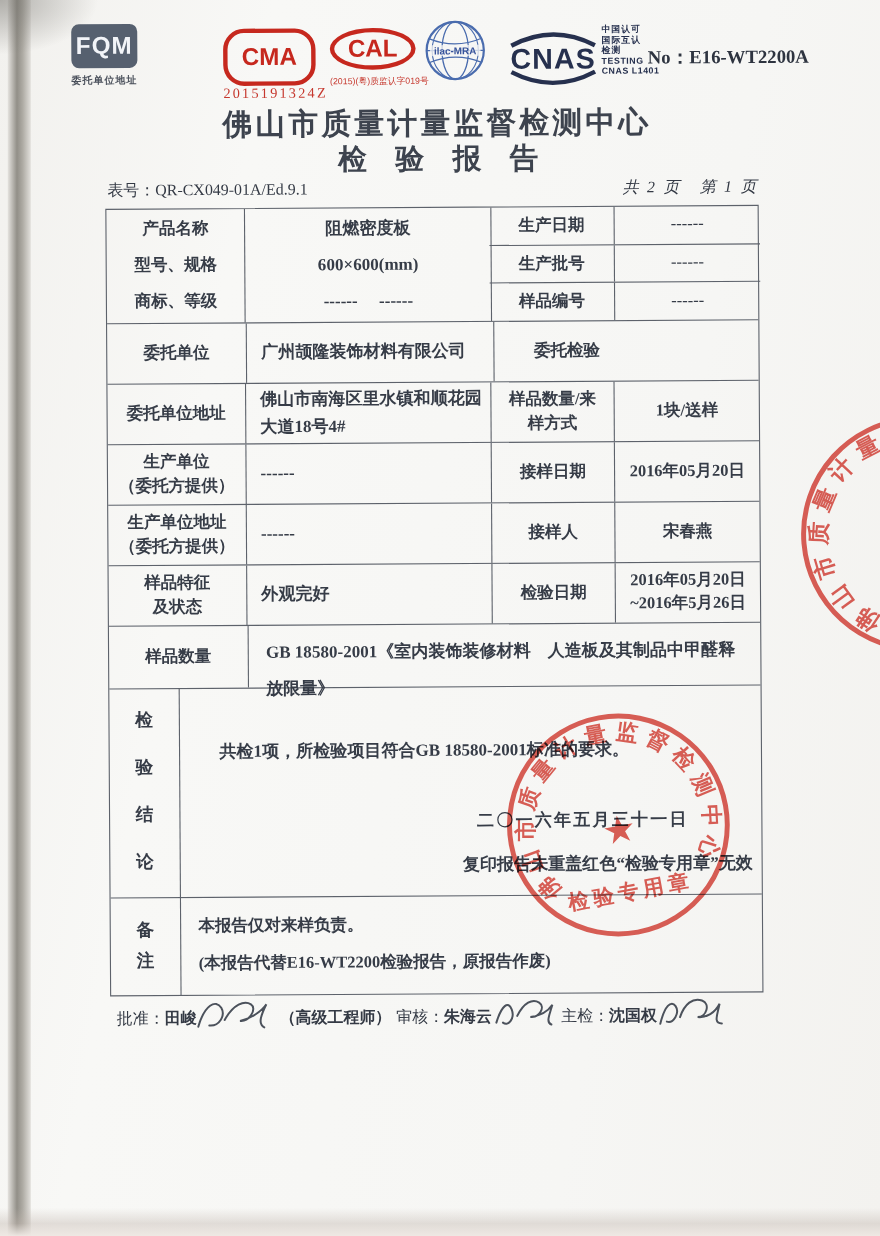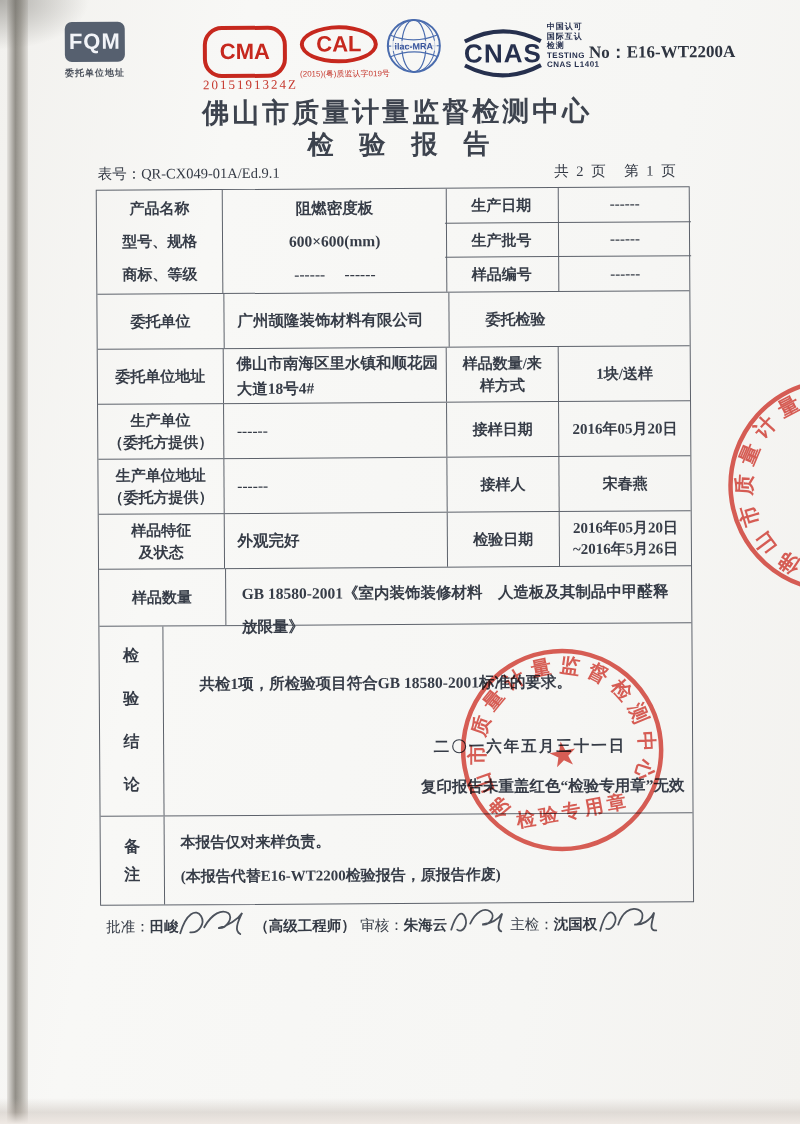--- a/index.html
+++ b/index.html
@@ -35,21 +35,21 @@
                font:600 8px/9.5px "Liberation Sans",sans-serif; letter-spacing:1px; }
   .cnas-info .b { font-weight:700; letter-spacing:.5px; }
   .report-no { position:absolute; left:592px; top:44px; font:700 17px/20px "Liberation Serif",serif; color:#2e3440; white-space:nowrap; }
 
   
   .t-org { position:absolute; left:0; top:96px; width:100%; text-align:center;
            font:700 27px/32px "Liberation Serif",serif; color:#3d434e; letter-spacing:3px; }
   .t-doc { position:absolute; left:14px; top:129px; width:100%; text-align:center;
            font:700 26px/32px "Liberation Serif",serif; color:#3d434e; letter-spacing:26px; }
   .meta { position:absolute; left:100px; top:163px; width:592px; font:400 14.5px/18px "Liberation Serif",serif; color:#343a45; }
-  .meta .pages { position:absolute; right:12px; top:0; letter-spacing:2px; }
+  .meta .pages { position:absolute; right:0; top:0; letter-spacing:2px;font-style:italic; }
 
   
   .tbl { position:absolute; left:98px; top:188px; width:594px; border:1.5px solid #5d626b; }
   .trow { display:flex; border-bottom:1px solid #5d626b; }
   .trow:last-child { border-bottom:none; }
   .c { border-right:1px solid #5d626b; display:flex; flex-direction:column; align-items:center; justify-content:center; }
   .c:last-child { border-right:none; }
   .lab  { width:127px; font:600 15px/22px "Liberation Serif",serif; text-align:left; }
   .val  { width:225px; font:700 15.5px/22px "Liberation Serif",serif; align-items:flex-start; padding-left:13px; }
   .lab2 { width:114px; font:600 15px/22px "Liberation Serif",serif; text-align:left; }

